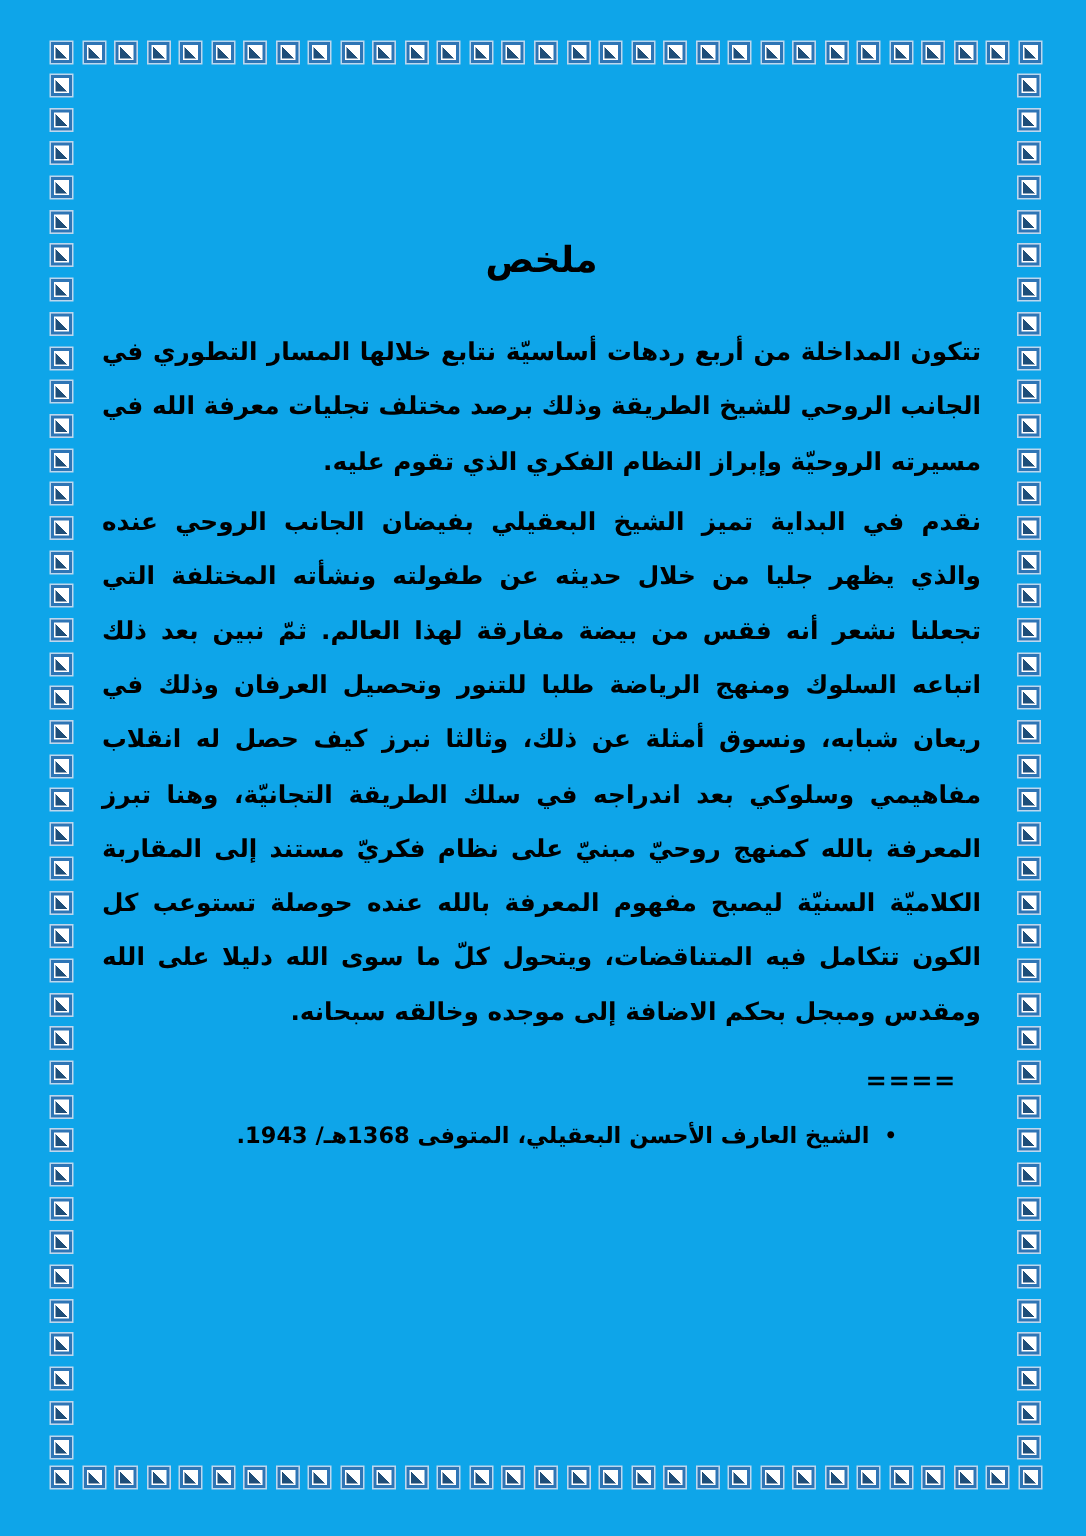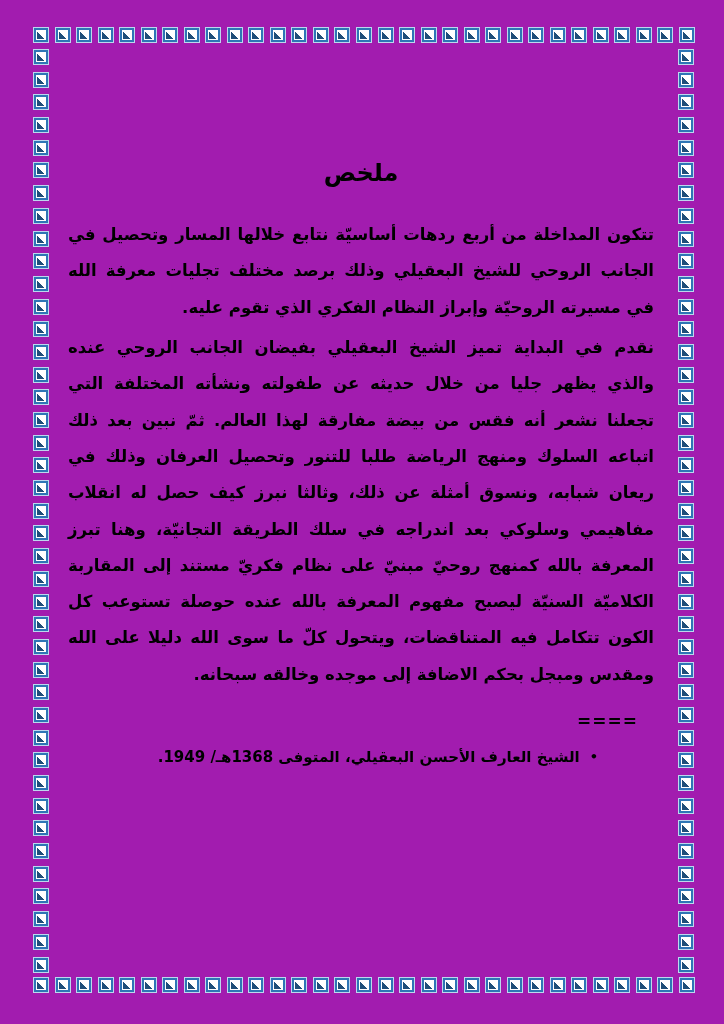--- a/index.html
+++ b/index.html
@@ -4,21 +4,21 @@
 <style>
   html, body {
     margin: 0;
     padding: 0;
     background: #ffffff;
   }
   .page {
     position: relative;
     width: 724px;
     height: 1024px;
-    background: #a21caf;
+    background: #0ea5e9;
     overflow: hidden;
     font-family: "DejaVu Sans", sans-serif;
   }
 
   
   .border-row {
     position: absolute;
     left: 34px;
     width: 660px;
     height: 14px;
@@ -257,24 +257,24 @@
       <div class="orn"></div>
       <div class="orn"></div>
       <div class="orn"></div>
       <div class="orn"></div>
       <div class="orn"></div>
     </div>
 
   <div class="content">
     <h1 class="doc-title">ملخص</h1>
 
-    <p class="para first">تتكون المداخلة من أربع ردهات أساسيّة نتابع خلالها المسار وتحصيل في الجانب الروحي للشيخ البعقيلي وذلك برصد مختلف تجليات معرفة الله في مسيرته الروحيّة وإبراز النظام الفكري الذي تقوم عليه.</p>
+    <p class="para first">تتكون المداخلة من أربع ردهات أساسيّة نتابع خلالها المسار التطوري في الجانب الروحي للشيخ الطريقة وذلك برصد مختلف تجليات معرفة الله في مسيرته الروحيّة وإبراز النظام الفكري الذي تقوم عليه.</p>
 
     <p class="para second">نقدم في البداية تميز الشيخ البعقيلي بفيضان الجانب الروحي عنده والذي يظهر جليا من خلال حديثه عن طفولته ونشأته المختلفة التي تجعلنا نشعر أنه فقس من بيضة مفارقة لهذا العالم. ثمّ نبين بعد ذلك اتباعه السلوك ومنهج الرياضة طلبا للتنور وتحصيل العرفان وذلك في ريعان شبابه، ونسوق أمثلة عن ذلك، وثالثا نبرز كيف حصل له انقلاب مفاهيمي وسلوكي بعد اندراجه في سلك الطريقة التجانيّة، وهنا تبرز المعرفة بالله كمنهج روحيّ مبنيّ على نظام فكريّ مستند إلى المقاربة الكلاميّة السنيّة ليصبح مفهوم المعرفة بالله عنده حوصلة تستوعب كل الكون تتكامل فيه المتناقضات، ويتحول كلّ ما سوى الله دليلا على الله ومقدس ومبجل بحكم الاضافة إلى موجده وخالقه سبحانه.</p>
 
     <div class="separator">====</div>
 
     <div class="footnote">
-      <span class="bullet">•</span><span>الشيخ العارف الأحسن البعقيلي، المتوفى 1368هـ/ 1949.</span>
+      <span class="bullet">•</span><span>الشيخ العارف الأحسن البعقيلي، المتوفى 1368هـ/ 1943.</span>
     </div>
   </div>
 
 </div>
 
 </body></html>

